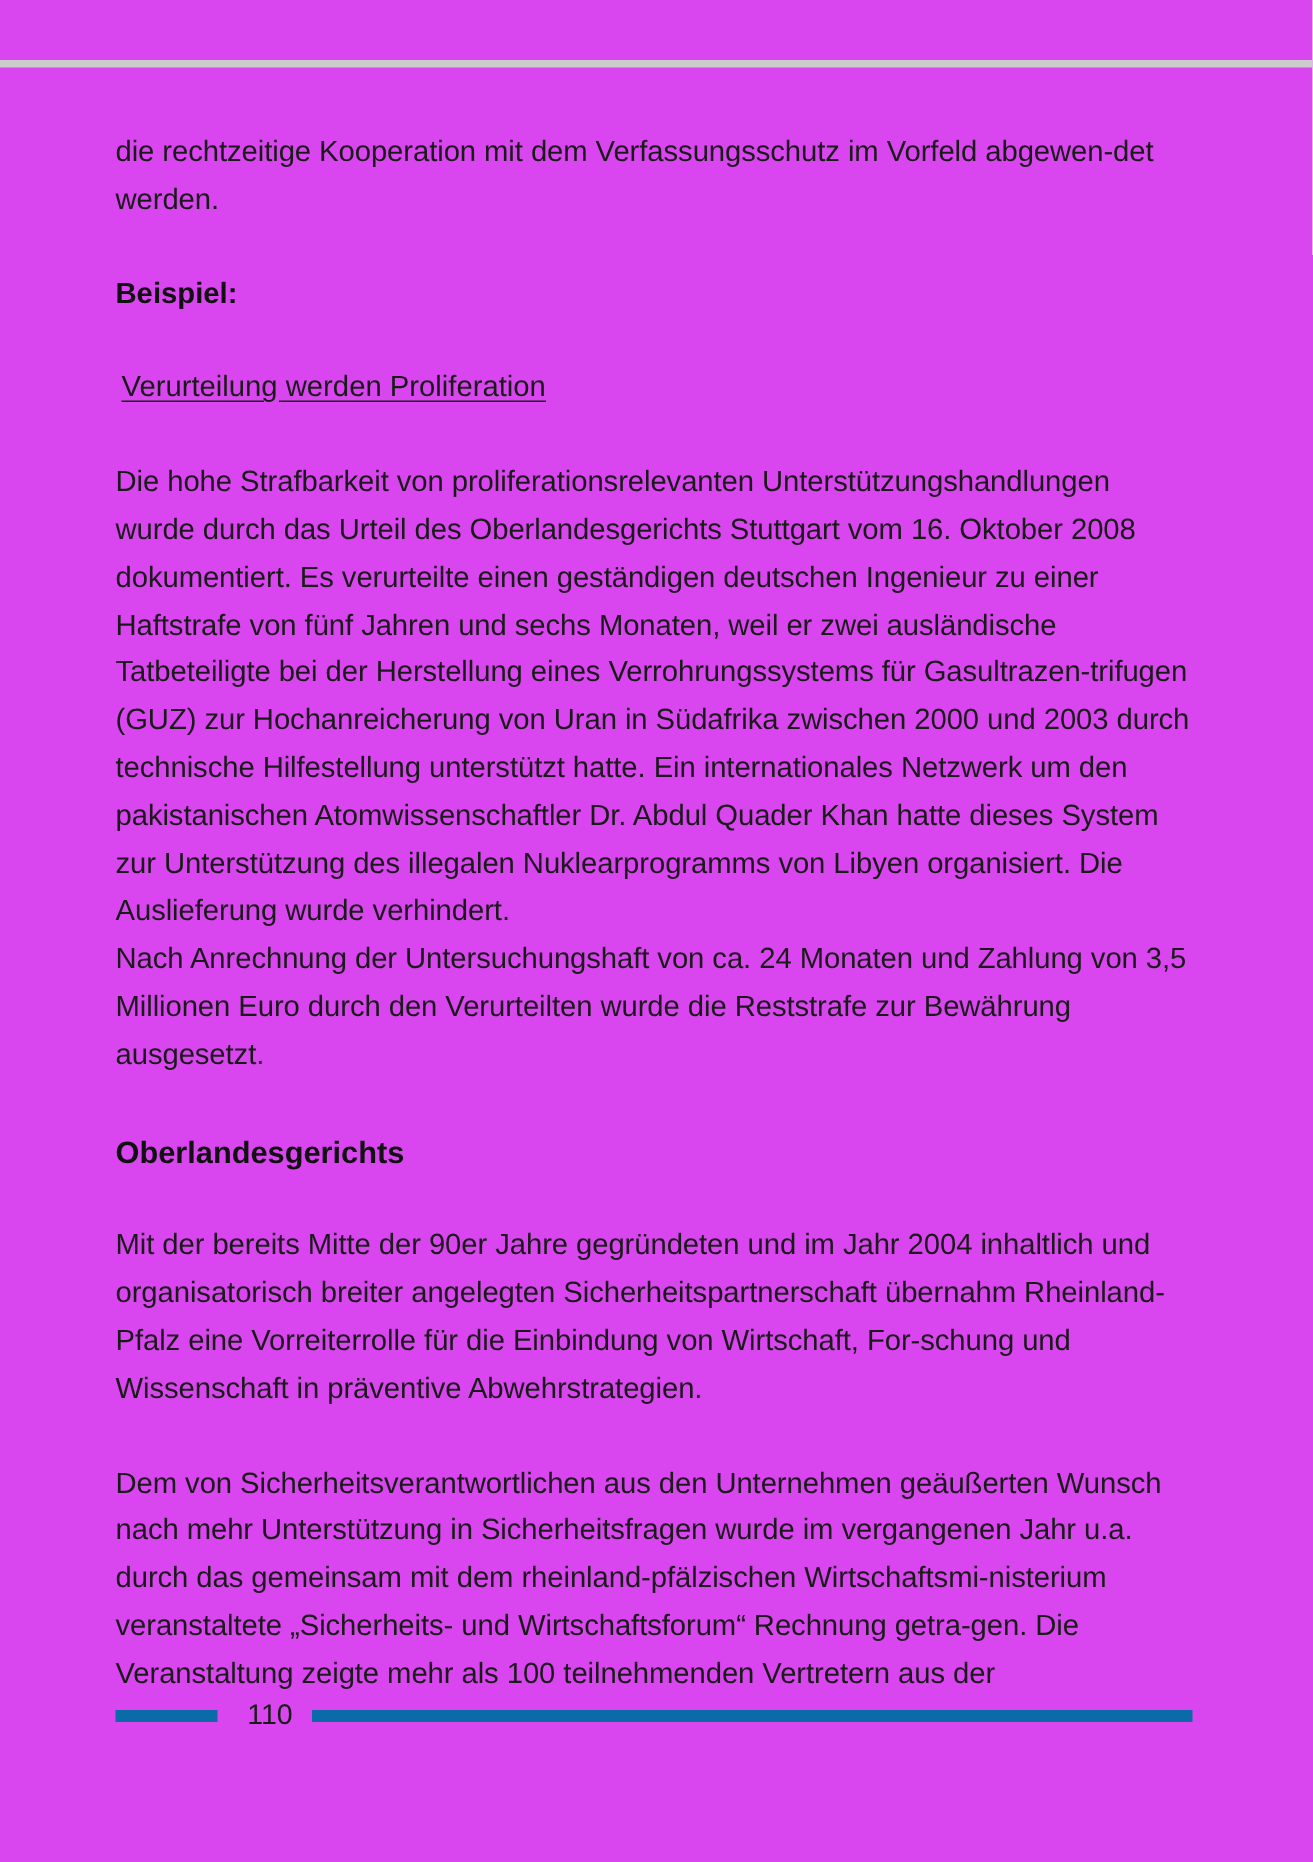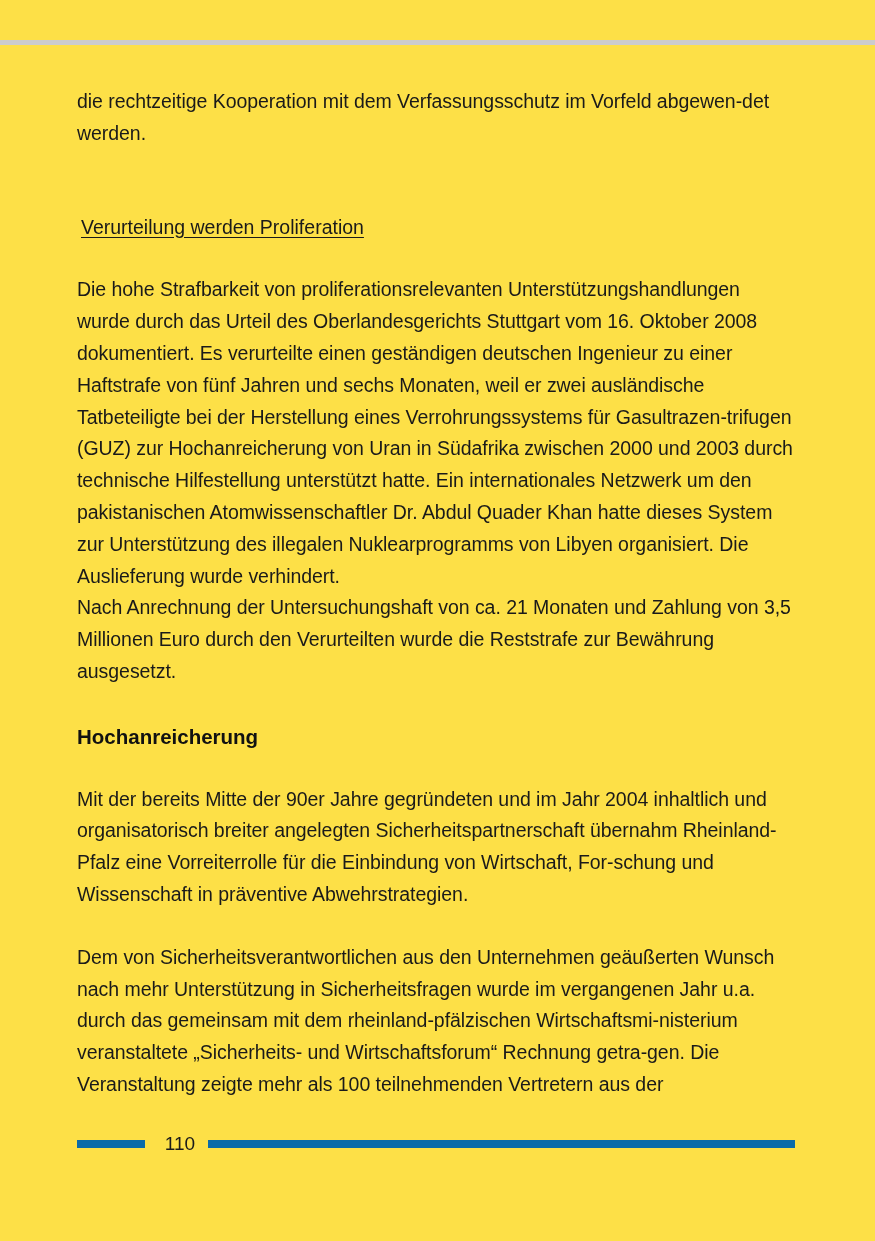--- a/index.html
+++ b/index.html
@@ -12,21 +12,21 @@
     height: 1241px;
     font-family: "Liberation Sans", sans-serif;
     color: #1a1a1a;
     position: relative;
     overflow: hidden;
   }
   .page {
     position: relative;
     width: 875px;
     height: 1241px;
-    background: #fde047;
+    background: #d946ef;
   }
   .top-rule {
     position: absolute;
     left: 0;
     top: 40px;
     width: 875px;
     height: 5px;
     background: #cccccc;
   }
   .content {
@@ -110,34 +110,35 @@
 <div class="page">
 
   <div class="top-rule"></div>
 
   <div class="content">
 
     <p class="para">die rechtzeitige Kooperation mit dem Verfassungsschutz im Vorfeld abgewen-det werden.</p>
 
     <div class="gap-md"></div>
 
+    <p class="bold">Beispiel:</p>
 
     <div class="gap-md"></div>
 
     <p class="underlined"><span class="u">Verurteilung werden Proliferation</span></p>
 
     <div class="gap-md"></div>
 
     <p class="para">Die hohe Strafbarkeit von proliferationsrelevanten Unterstützungshandlungen wurde durch das Urteil des Oberlandesgerichts Stuttgart vom 16. Oktober 2008 dokumentiert. Es verurteilte einen geständigen deutschen Ingenieur zu einer Haftstrafe von fünf Jahren und sechs Monaten, weil er zwei ausländische Tatbeteiligte bei der Herstellung eines Verrohrungssystems für Gasultrazen-trifugen (GUZ) zur Hochanreicherung von Uran in Südafrika zwischen 2000 und 2003 durch technische Hilfestellung unterstützt hatte. Ein internationales Netzwerk um den pakistanischen Atomwissenschaftler Dr. Abdul Quader Khan hatte dieses System zur Unterstützung des illegalen Nuklearprogramms von Libyen organisiert. Die Auslieferung wurde verhindert.</p>
 
-    <p class="para">Nach Anrechnung der Untersuchungshaft von ca. 21 Monaten und Zahlung von 3,5 Millionen Euro durch den Verurteilten wurde die Reststrafe zur Bewährung ausgesetzt.</p>
+    <p class="para">Nach Anrechnung der Untersuchungshaft von ca. 24 Monaten und Zahlung von 3,5 Millionen Euro durch den Verurteilten wurde die Reststrafe zur Bewährung ausgesetzt.</p>
 
     <div class="gap-lg"></div>
 
-    <p class="heading">Hochanreicherung</p>
+    <p class="heading">Oberlandesgerichts</p>
 
     <div class="gap-md"></div>
 
     <p class="para">Mit der bereits Mitte der 90er Jahre gegründeten und im Jahr 2004 inhaltlich und organisatorisch breiter angelegten Sicherheitspartnerschaft übernahm Rheinland-Pfalz eine Vorreiterrolle für die Einbindung von Wirtschaft, For-schung und Wissenschaft in präventive Abwehrstrategien.</p>
 
     <div class="gap-md"></div>
 
     <p class="para">Dem von Sicherheitsverantwortlichen aus den Unternehmen geäußerten Wunsch nach mehr Unterstützung in Sicherheitsfragen wurde im vergangenen Jahr u.a. durch das gemeinsam mit dem rheinland-pfälzischen Wirtschaftsmi-nisterium veranstaltete „Sicherheits- und Wirtschaftsforum“ Rechnung getra-gen. Die Veranstaltung zeigte mehr als 100 teilnehmenden Vertretern aus der</p>
 
   </div>

